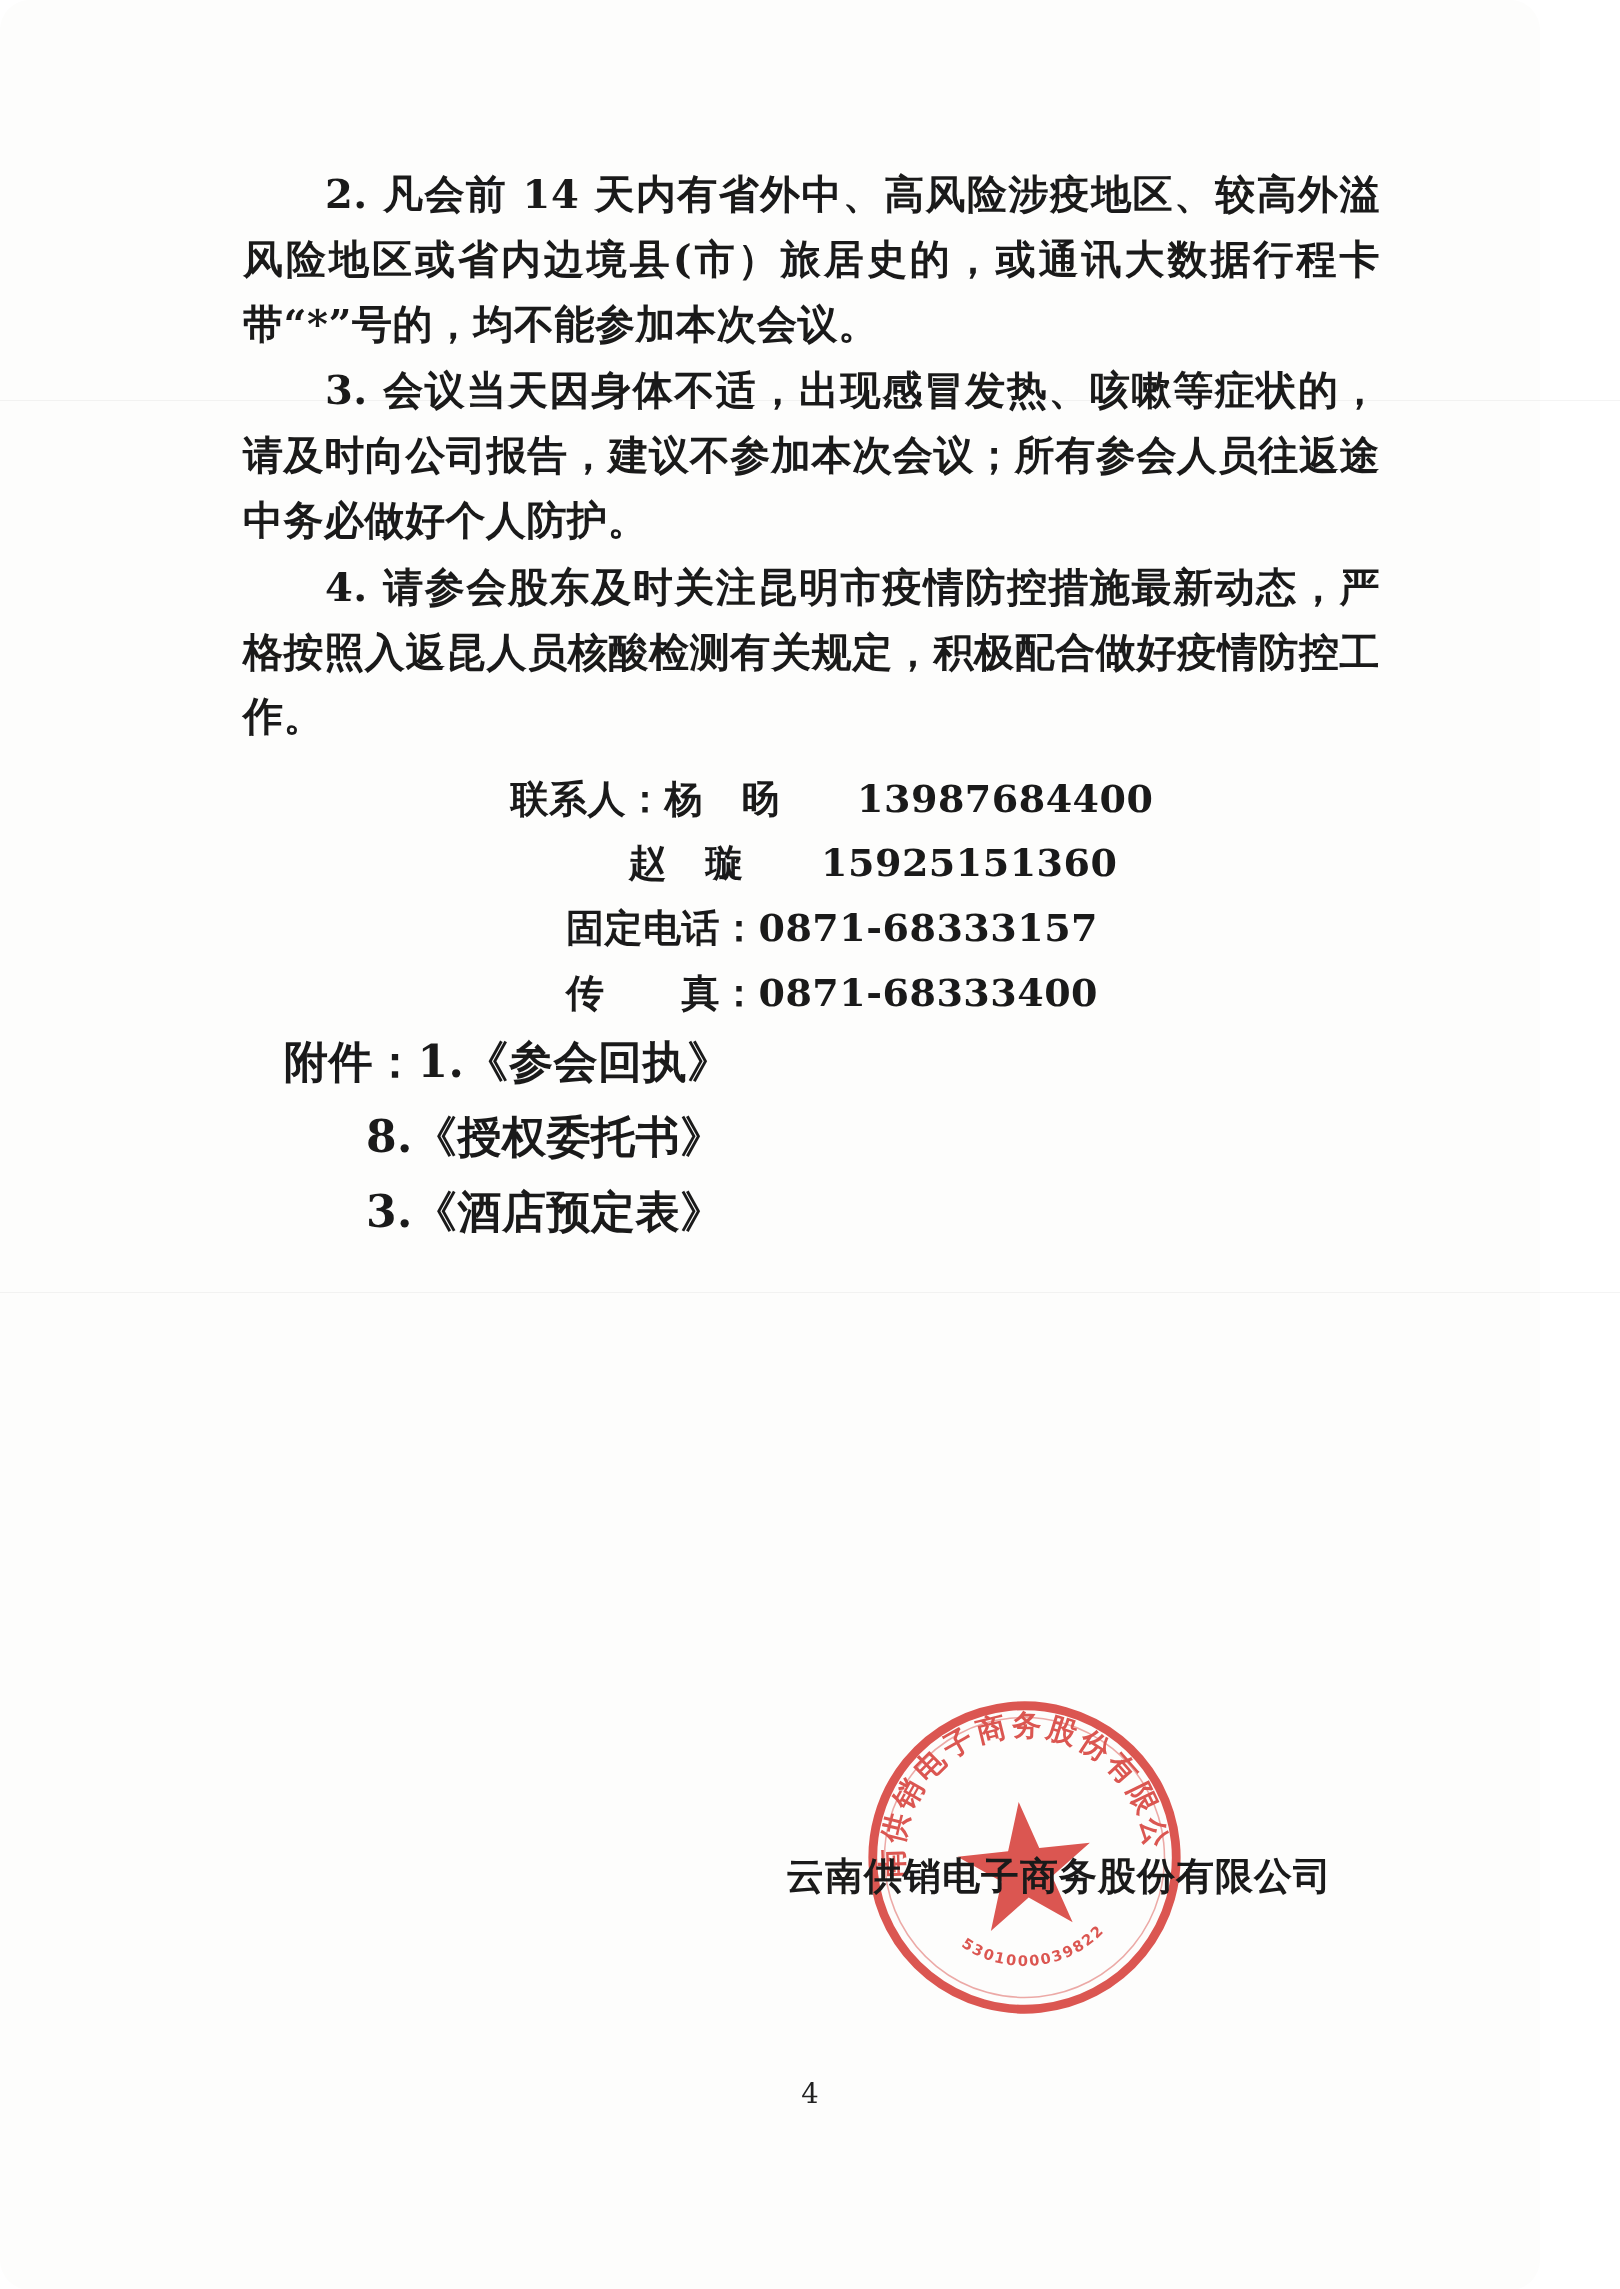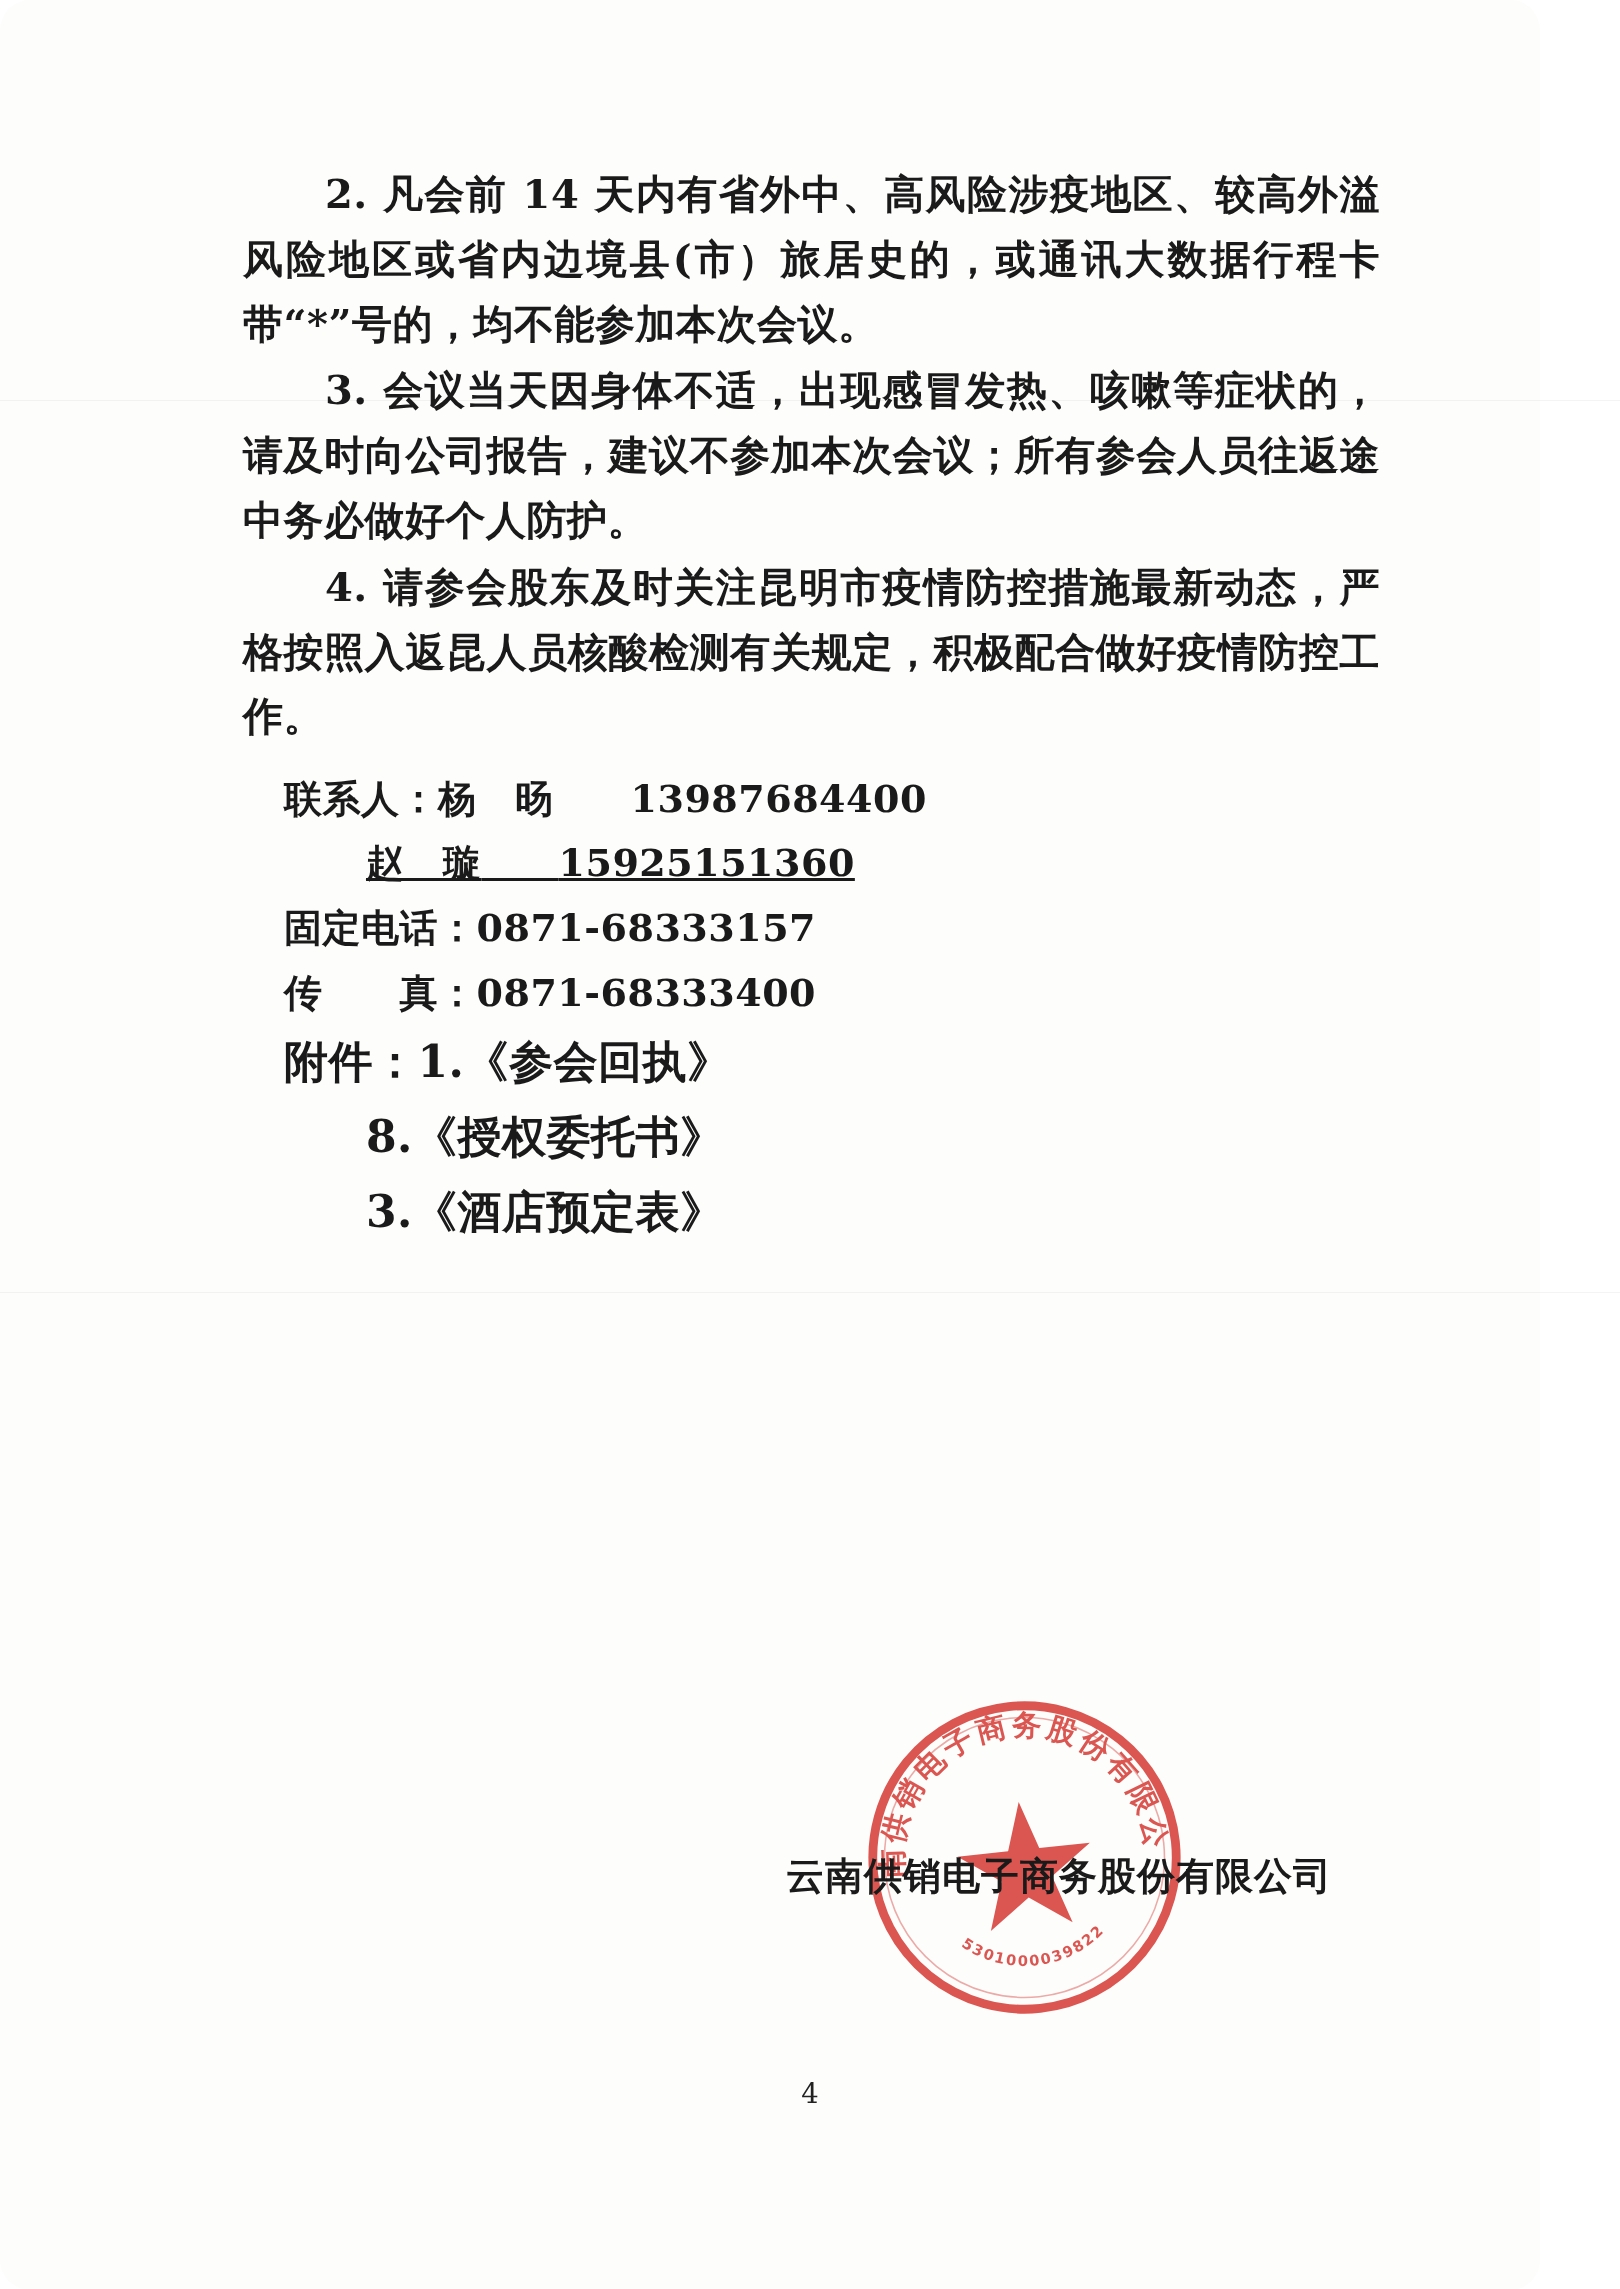--- a/index.html
+++ b/index.html
@@ -34,33 +34,33 @@
     line-height: 1.62;
     letter-spacing: 0.5px;
     text-align: justify;
     text-justify: inter-ideograph;
     margin: 0 0 2px 0;
     text-indent: 82px;
     font-weight: 600;
   }
   .contact-block {
     margin-top: 17.6px;
+    text-align: center;
   }
   .contact-line {
     font-size: 38px;
     line-height: 1.70;
     letter-spacing: 0.5px;
     margin: 0;
     padding-left: 41px;
     white-space: pre;
     font-weight: 600;
   }
   .contact-line.indent {
     padding-left: 123px;
-    text-decoration: underline;
   }
   .attach-line {
     font-size: 44px;
     line-height: 1.70;
     letter-spacing: 0.5px;
     margin: 0;
     padding-left: 41px;
     white-space: pre;
     font-weight: 600;
   }

